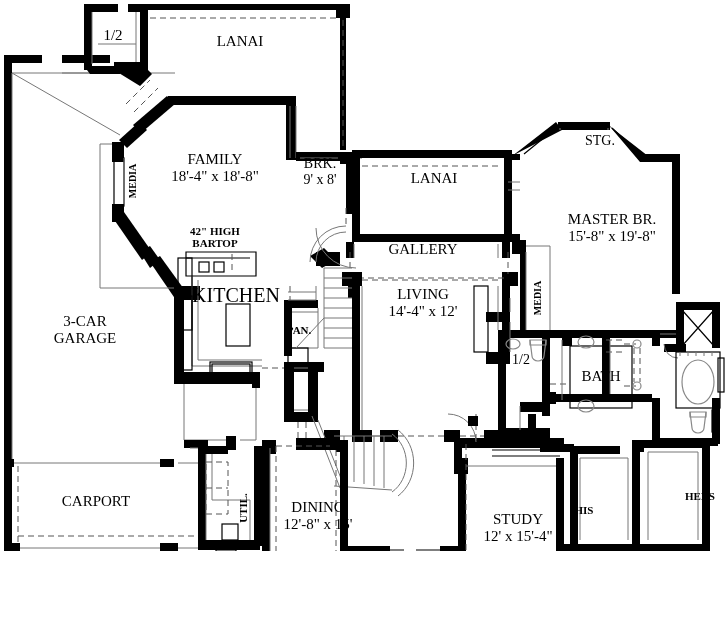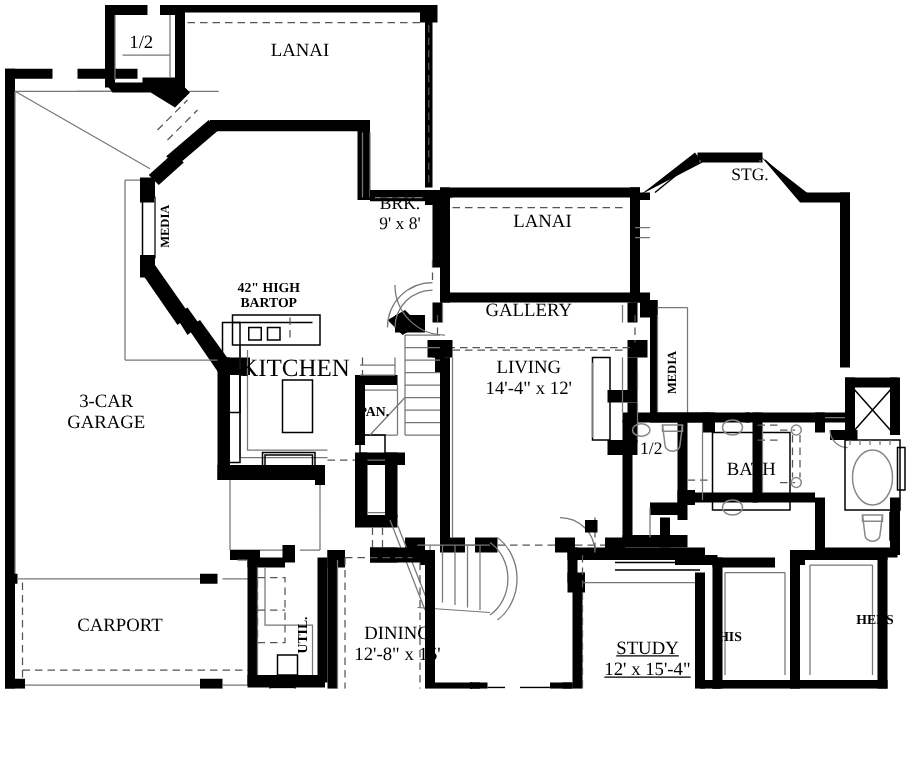--- a/index.html
+++ b/index.html
@@ -427,34 +427,42 @@
   </svg>
 
   <div class="room-label" style="left:113px; top:35px; font-size:15px;">
     <span class="lbl-name">1/2</span>
   </div>
 
   <div class="room-label" style="left:240px; top:41px; font-size:15px;">
     <span class="lbl-name">LANAI</span>
   </div>
 
+  <div class="room-label" style="left:215px; top:168px; font-size:15px;">
+    <span class="lbl-name">FAMILY</span>
+    <span class="lbl-dim">18'-4" x 18'-8"</span>
+  </div>
 
   <div class="room-label" style="left:320px; top:172px; font-size:14px;">
     <span class="lbl-name">BRK.</span>
     <span class="lbl-dim">9' x 8'</span>
   </div>
 
   <div class="room-label" style="left:434px; top:178px; font-size:15px;">
     <span class="lbl-name">LANAI</span>
   </div>
 
   <div class="room-label" style="left:600px; top:141px; font-size:14px;">
     <span class="lbl-name">STG.</span>
   </div>
 
+  <div class="room-label" style="left:612px; top:228px; font-size:15px;">
+    <span class="lbl-name">MASTER BR.</span>
+    <span class="lbl-dim">15'-8" x 19'-8"</span>
+  </div>
 
   <div class="room-label" style="left:423px; top:233px; font-size:15px;margin-top:16px;">
     <span class="lbl-name">GALLERY</span>
   </div>
 
   <div class="room-label" style="left:215px; top:237px; font-size:11px; font-weight:bold;">
     <span class="lbl-name">42" HIGH</span>
     <span class="lbl-dim">BARTOP</span>
   </div>
 
@@ -503,21 +511,21 @@
 
   <div class="room-label rot90" style="left:243px; top:508px; font-size:11px; font-weight:bold;">
     <span class="lbl-name">UTIL.</span>
   </div>
 
   <div class="room-label" style="left:318px; top:516px; font-size:15px;">
     <span class="lbl-name">DINING</span>
     <span class="lbl-dim">12'-8" x 15'</span>
   </div>
 
-  <div class="room-label" style="left:518px; top:528px; font-size:15px;text-decoration:underline;">
+  <div class="room-label" style="left:518px; top:528px; font-size:15px;">
     <span class="lbl-name">STUDY</span>
     <span class="lbl-dim">12' x 15'-4"</span>
   </div>
 
   <div class="room-label" style="left:417px; top:577px; font-size:14px;">
     <span class="lbl-name">ENTRY</span>
   </div>
 
   <div class="room-label" style="left:584px; top:510px; font-size:11px; font-weight:bold;">
     <span class="lbl-name">HIS</span>

